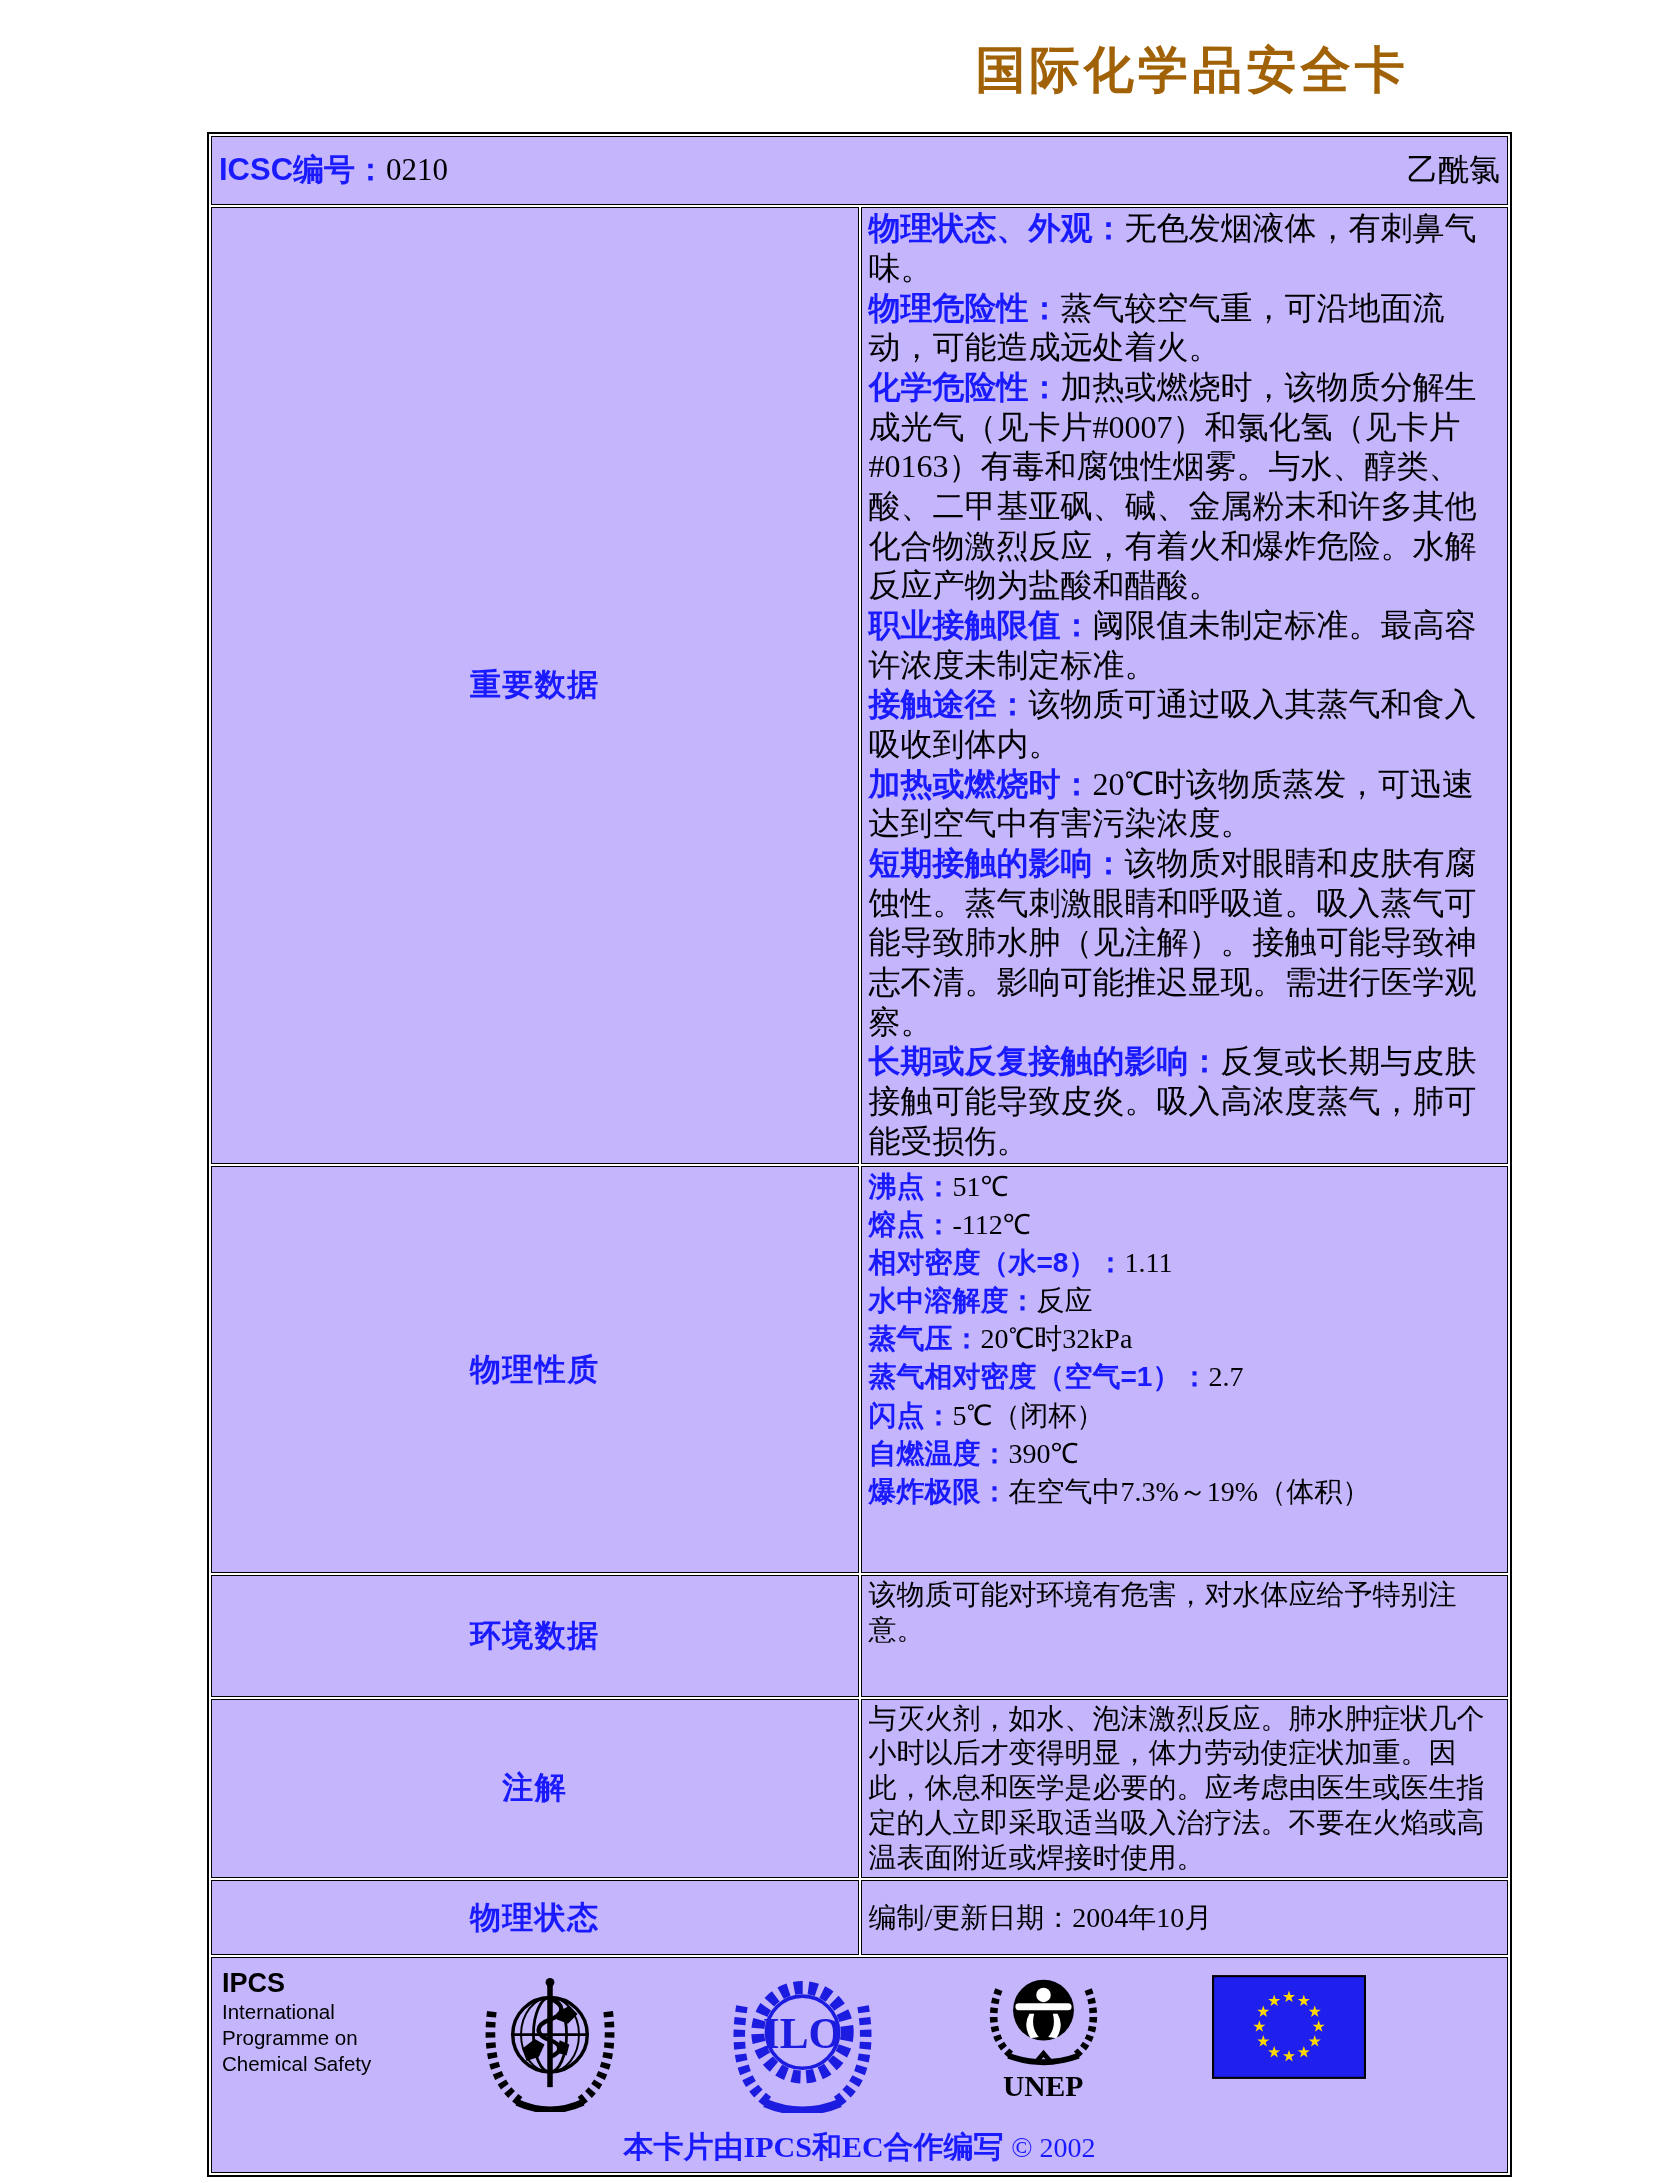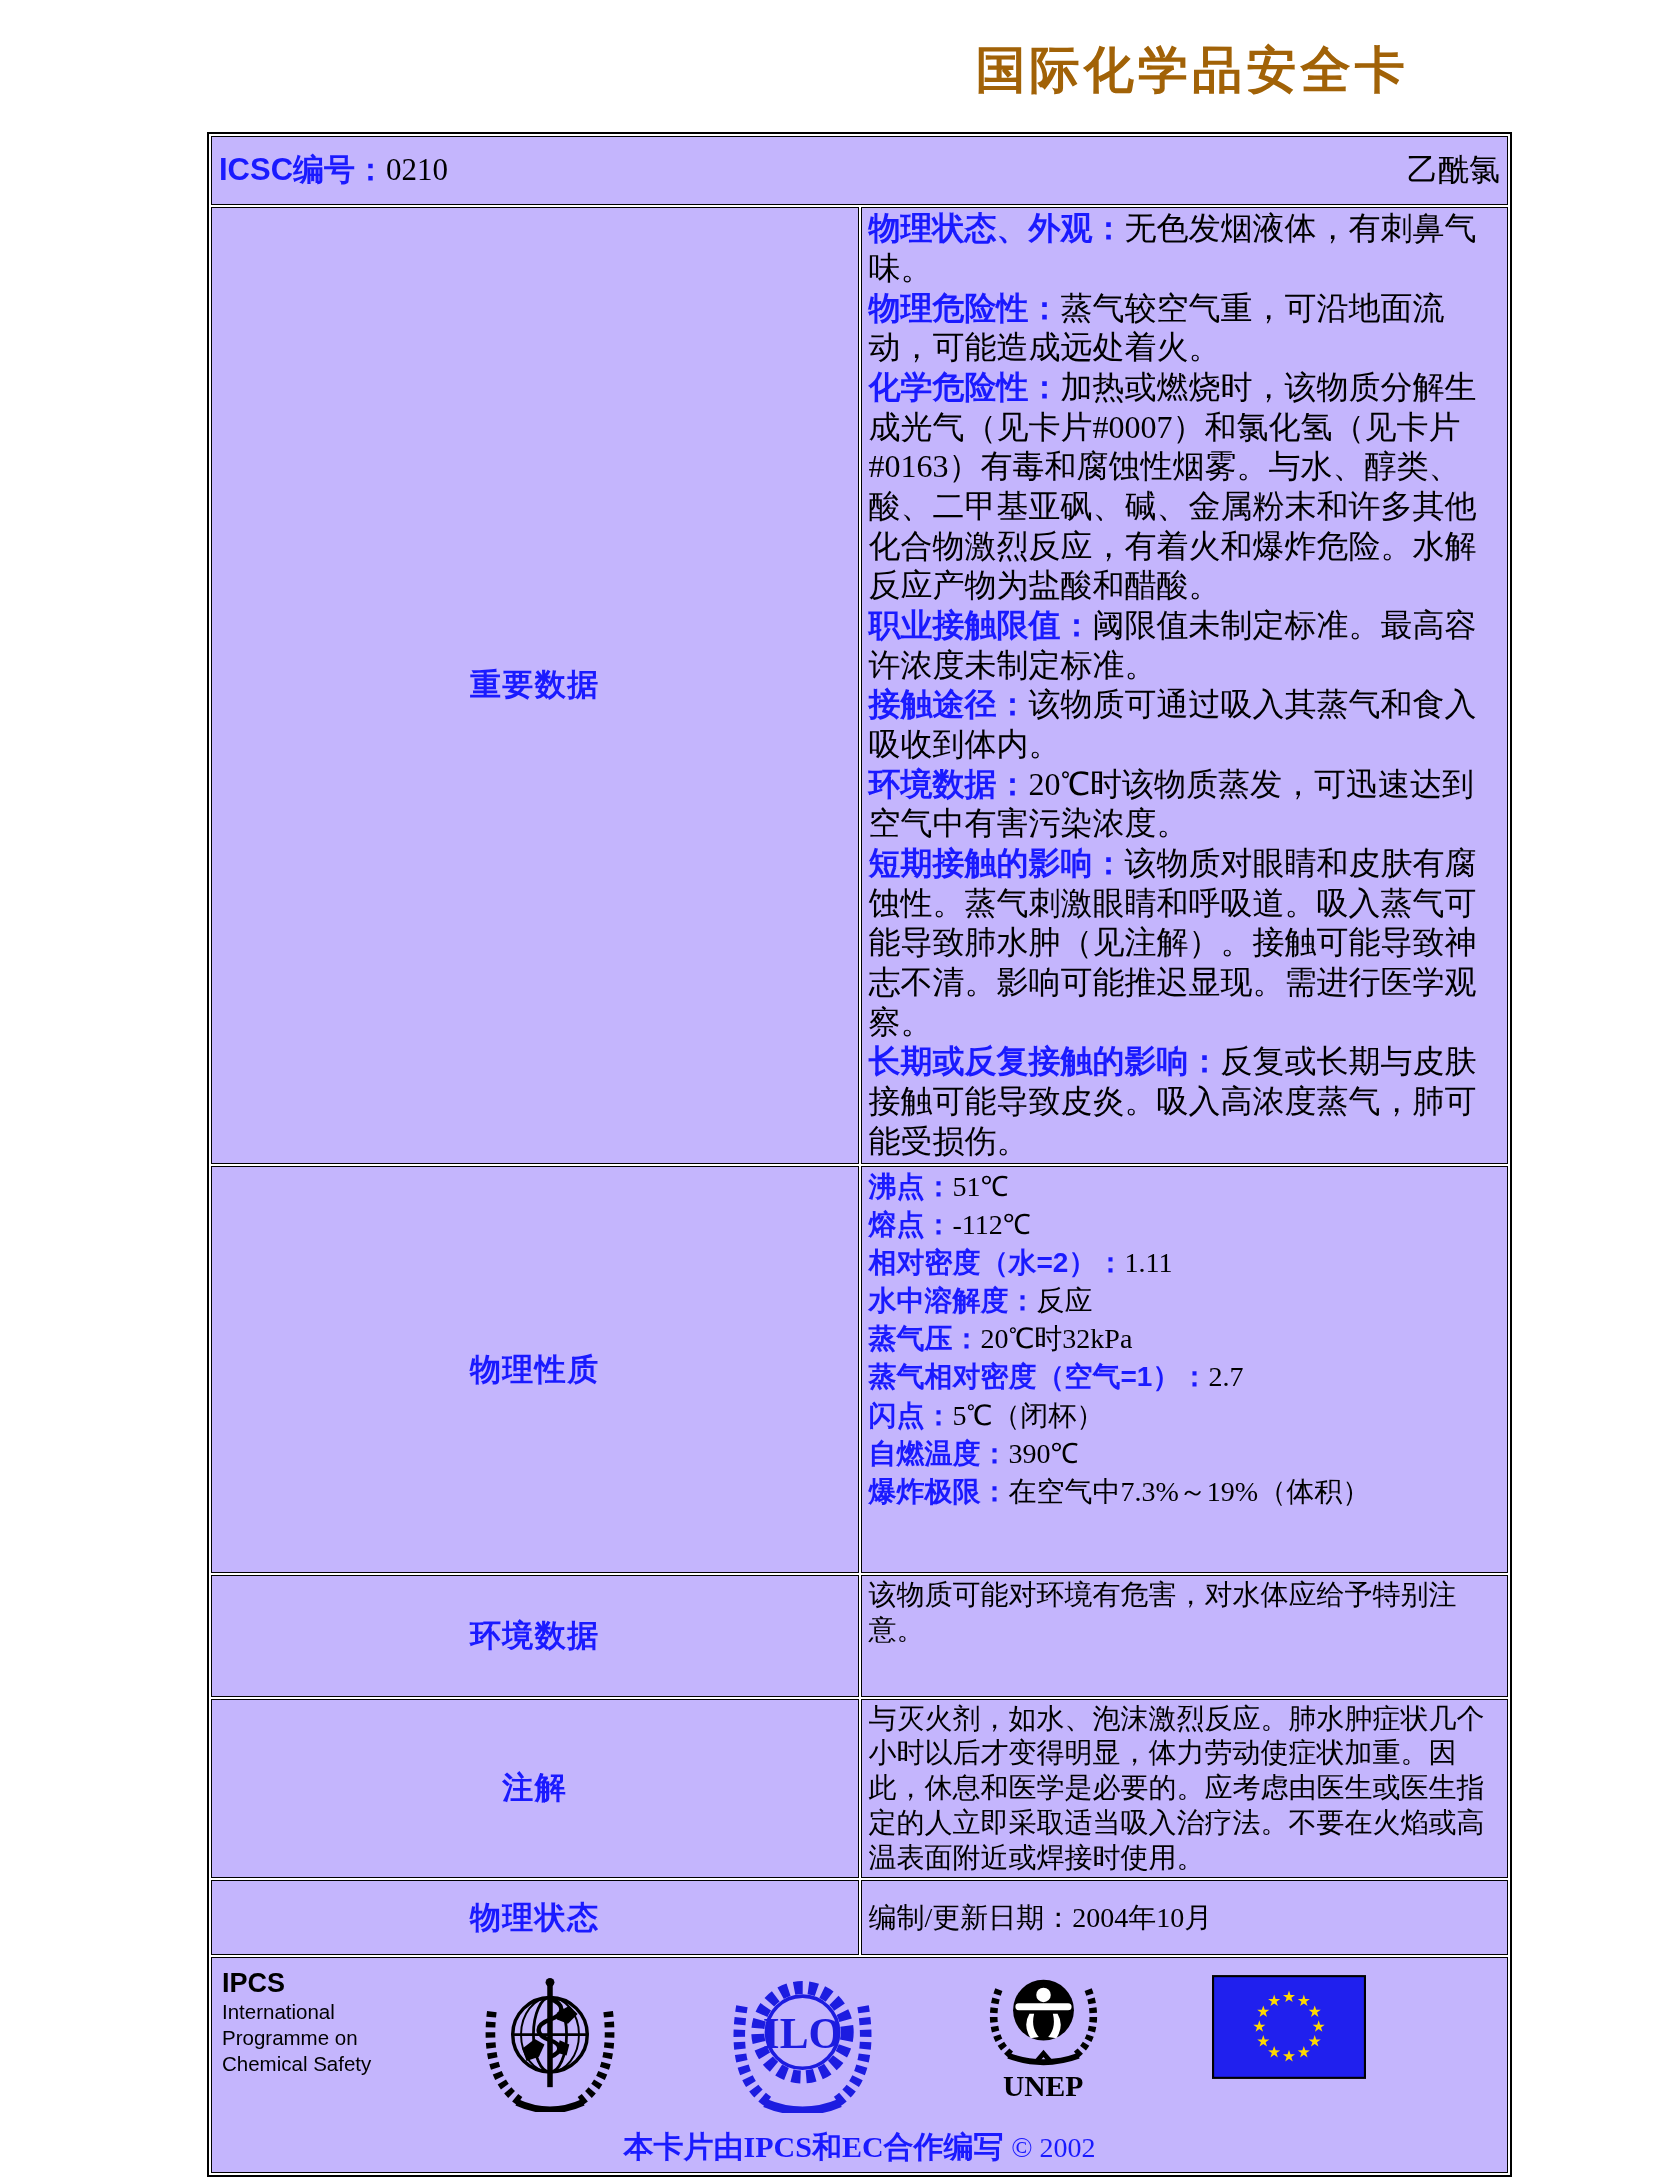--- a/index.html
+++ b/index.html
@@ -90,21 +90,21 @@
 
         <div class="entry">
           <span class="bluelbl">职业接触限值：</span><span>阈限值未制定标准。最高容许浓度未制定标准。</span>
         </div>
 
         <div class="entry">
           <span class="bluelbl">接触途径：</span><span>该物质可通过吸入其蒸气和食入吸收到体内。</span>
         </div>
 
         <div class="entry">
-          <span class="bluelbl">环境数据：</span><span>20℃时该物质蒸发，可迅速达到空气中有害污染浓度。</span>
+          <span class="bluelbl">加热或燃烧时：</span><span>20℃时该物质蒸发，可迅速达到空气中有害污染浓度。</span>
         </div>
 
         <div class="entry">
           <span class="bluelbl">短期接触的影响：</span><span>该物质对眼睛和皮肤有腐蚀性。蒸气刺激眼睛和呼吸道。吸入蒸气可能导致肺水肿（见注解）。接触可能导致神志不清。影响可能推迟显现。需进行医学观察。</span>
         </div>
 
         <div class="entry">
           <span class="bluelbl">长期或反复接触的影响：</span><span>反复或长期与皮肤接触可能导致皮炎。吸入高浓度蒸气，肺可能受损伤。</span>
         </div>
       </td>
@@ -116,21 +116,21 @@
 
         <div class="prop-line">
           <span class="bluelbl">沸点：</span><span>51℃</span>
         </div>
 
         <div class="prop-line">
           <span class="bluelbl">熔点：</span><span>-112℃</span>
         </div>
 
         <div class="prop-line">
-          <span class="bluelbl">相对密度（水=2）：</span><span>1.11</span>
+          <span class="bluelbl">相对密度（水=8）：</span><span>1.11</span>
         </div>
 
         <div class="prop-line">
           <span class="bluelbl">水中溶解度：</span><span>反应</span>
         </div>
 
         <div class="prop-line">
           <span class="bluelbl">蒸气压：</span><span>20℃时32kPa</span>
         </div>
 

